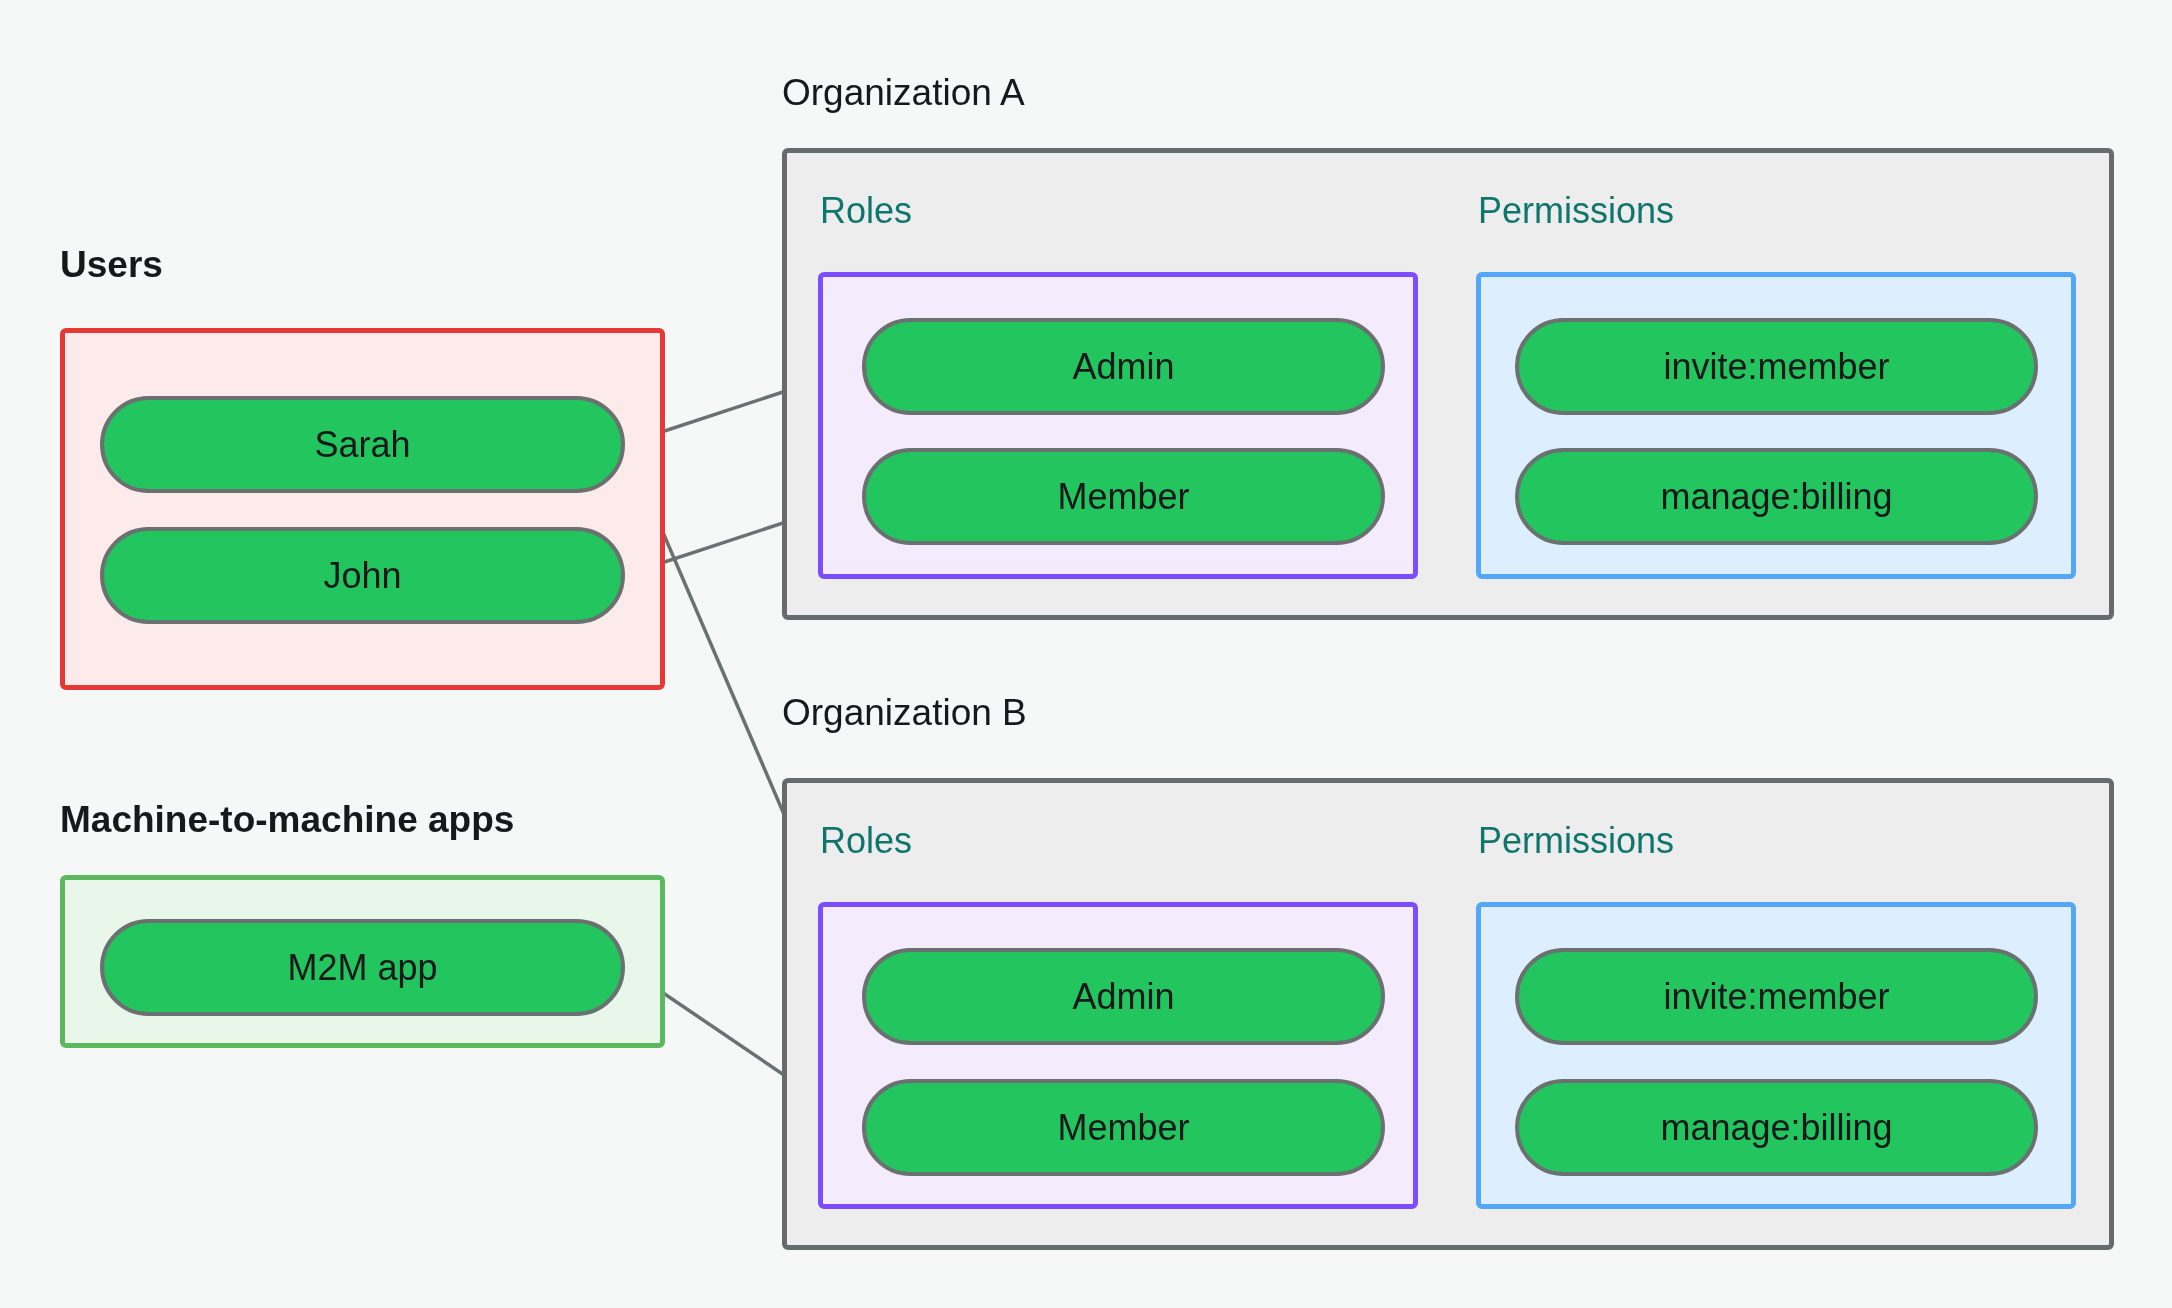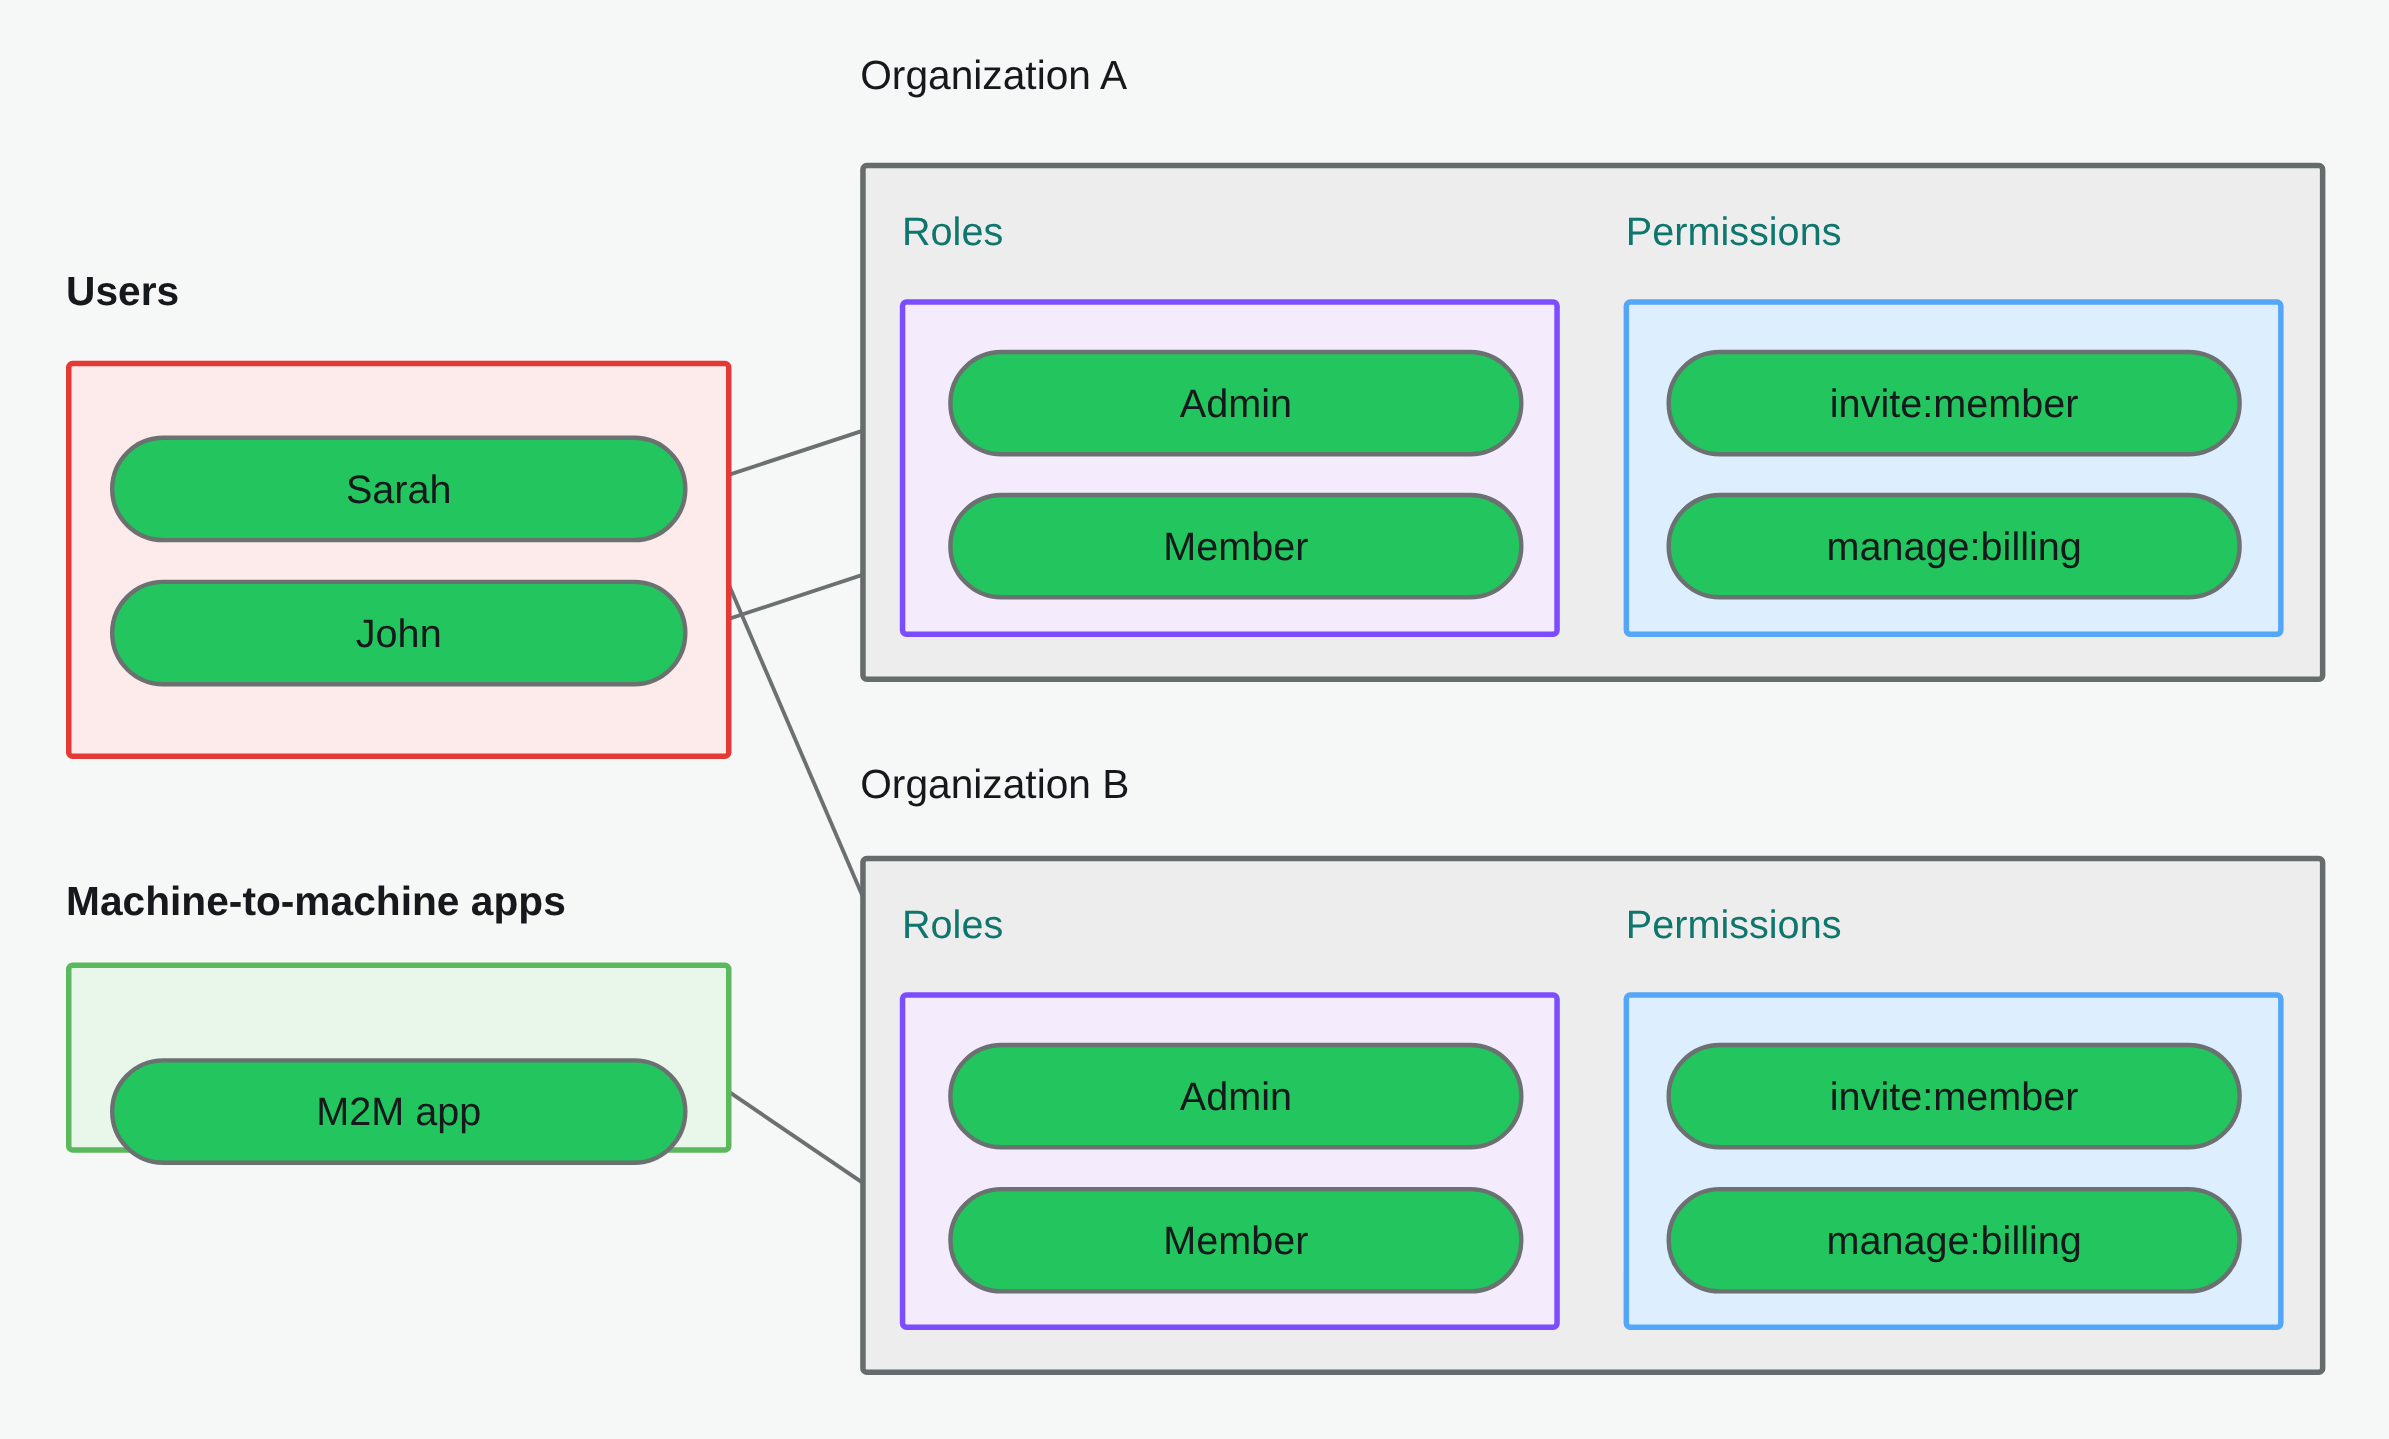--- a/index.html
+++ b/index.html
@@ -123,23 +123,23 @@
   <div class="box box-users" style="left:60px; top:328px; width:605px; height:362px;"></div>
 
   <div class="pill" style="left:100px; top:527px; width:525px; height:97px;">John</div>
 
   <div class="pill" style="left:100px; top:396px; width:525px; height:97px;">Sarah</div>
 
   <div class="group-label" style="left:60px; top:799px;">Machine-to-machine apps</div>
 
   <div class="box box-m2m" style="left:60px; top:875px; width:605px; height:173px;"></div>
 
-  <div class="pill" style="left:100px; top:962px; width:525px; height:97px;">M2M app</div>
+  <div class="pill" style="left:100px; top:919px; width:525px; height:97px;">M2M app</div>
 
-  <div class="org-label" style="left:782px; top:48px;">Organization A</div>
+  <div class="org-label" style="left:782px; top:72px;">Organization A</div>
 
   <div class="box box-org" style="left:782px; top:148px; width:1332px; height:472px;"></div>
 
   <div class="sub-label" style="left:820px; top:190px;">Roles</div>
 
   <div class="box box-roles" style="left:818px; top:272px; width:600px; height:307px;"></div>
 
   <div class="pill" style="left:862px; top:318px; width:523px; height:97px;">Admin</div>
 
   <div class="pill" style="left:862px; top:448px; width:523px; height:97px;">Member</div>

